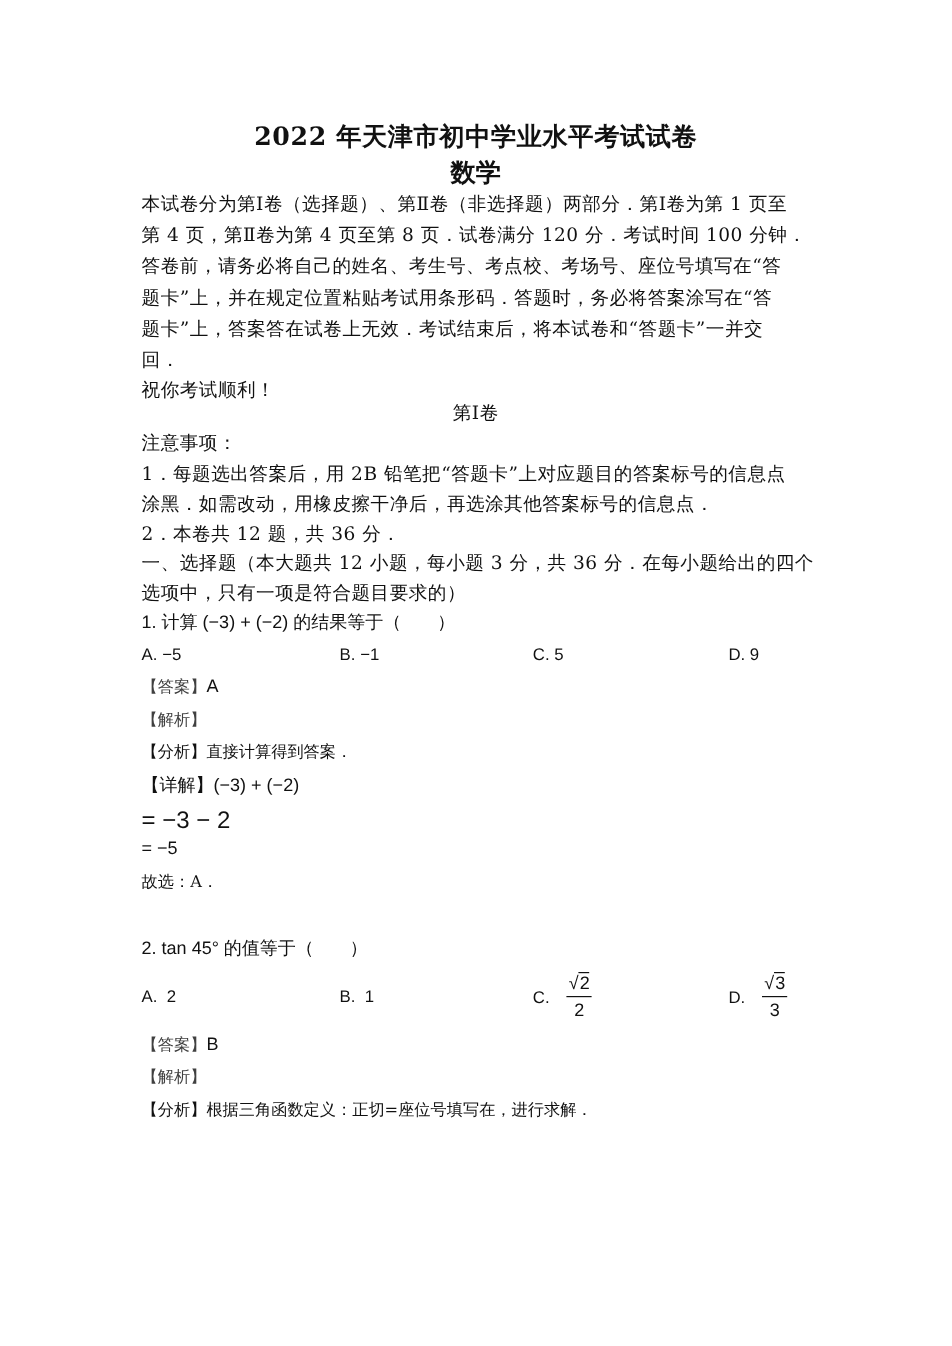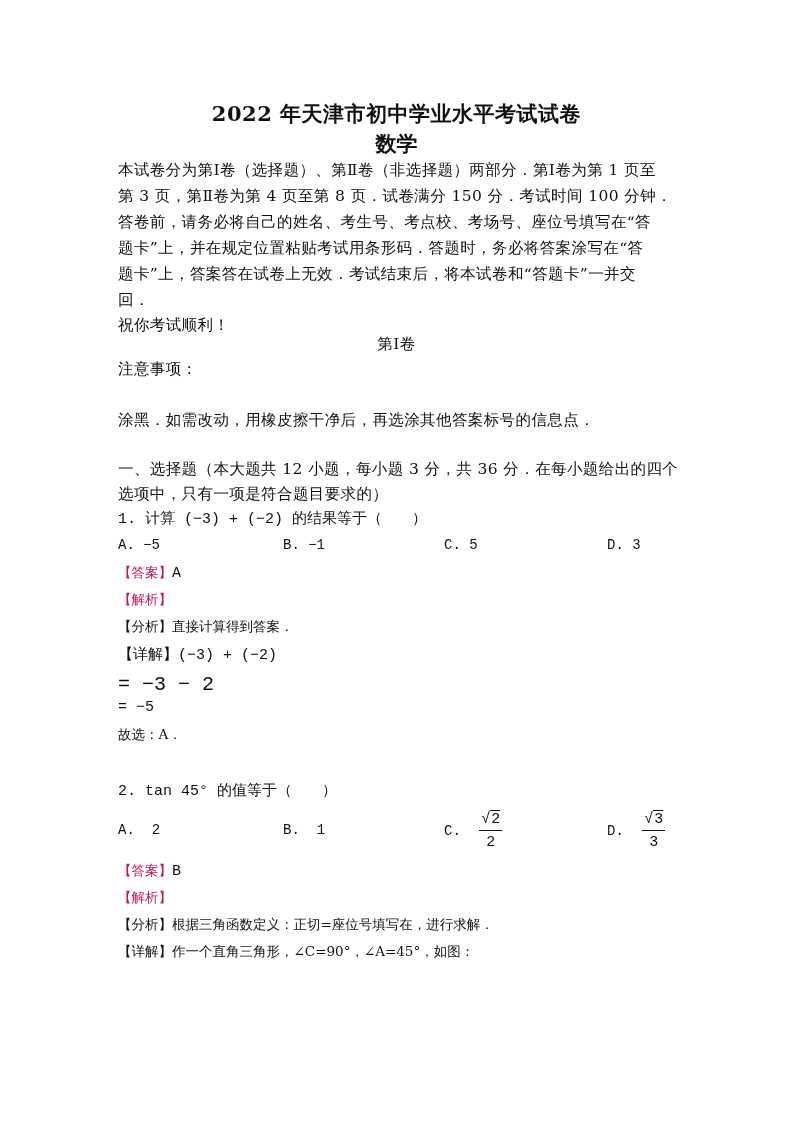--- a/index.html
+++ b/index.html
@@ -7,55 +7,57 @@
   .page { position:absolute; left:0; top:0; width:793px; height:1122px; }
   .title { position:absolute; left:0; width:793px; text-align:center;
     font-family:"DejaVu Serif","Liberation Serif",serif; font-weight:bold; }
   .t1 { top:100px; font-size:21px; letter-spacing:0.5px; }
   .t2 { top:130px; font-size:21px; }
   .line { position:absolute; left:118px; white-space:nowrap;
     font-family:"DejaVu Serif","Liberation Serif",serif; }
   .bold { font-weight:normal; font-size:15.5px; letter-spacing:0.4px; }
   .reg { font-size:13.5px; }
   .center { left:0; width:793px; text-align:center; }
-  .blue { color:#be185d; }
-  .opt { position:absolute; font-family:Liberation Mono, monospace; font-size:14px; white-space:nowrap; }
+  .blue { color:#404040; }
+  .opt { position:absolute; font-family:Liberation Sans, sans-serif; font-size:14px; white-space:nowrap; }
   .frac { display:inline-block; vertical-align:middle; text-align:center; margin-left:10px; }
   .frac .num { display:block; border-bottom:1px solid #111; padding:0 2px 2px 2px; font-size:15px; }
   .frac .den { display:block; padding-top:3px; font-size:15px; }
   .sqrt { display:inline-block; border-top:1px solid #111; padding-left:1px; }
-  .math { font-family:Liberation Mono, monospace; font-size:15px; }
+  .math { font-family:Liberation Sans, sans-serif; font-size:15px; }
 </style>
 </head>
 <body>
 
 <div class="page">
 
   <div class="title t1">2022 年天津市初中学业水平考试试卷</div>
   <div class="title t2">数学</div>
 
   <div class="line bold" style="top:160px">本试卷分为第Ⅰ卷（选择题）、第Ⅱ卷（非选择题）两部分．第Ⅰ卷为第 1 页至</div>
-  <div class="line bold" style="top:186px">第 3 页，第Ⅱ卷为第 4 页至第 8 页．试卷满分 150 分．考试时间 100 分钟．</div>
+  <div class="line bold" style="top:186px">第 4 页，第Ⅱ卷为第 4 页至第 8 页．试卷满分 120 分．考试时间 100 分钟．</div>
   <div class="line bold" style="top:238px">题卡”上，并在规定位置粘贴考试用条形码．答题时，务必将答案涂写在“答</div>
   <div class="line bold" style="top:212px">答卷前，请务必将自己的姓名、考生号、考点校、考场号、座位号填写在“答</div>
   <div class="line bold" style="top:264px">题卡”上，答案答在试卷上无效．考试结束后，将本试卷和“答题卡”一并交</div>
   <div class="line bold" style="top:290px">回．</div>
   <div class="line bold" style="top:315px">祝你考试顺利！</div>
 
   <div class="line bold center" style="top:334px">第Ⅰ卷</div>
   <div class="line bold" style="top:359px">注意事项：</div>
+  <div class="line bold" style="top:385px">1．每题选出答案后，用 2B 铅笔把“答题卡”上对应题目的答案标号的信息点</div>
   <div class="line bold" style="top:410px">涂黑．如需改动，用橡皮擦干净后，再选涂其他答案标号的信息点．</div>
+  <div class="line bold" style="top:435px">2．本卷共 12 题，共 36 分．</div>
   <div class="line bold" style="top:459px">一、选择题（本大题共 12 小题，每小题 3 分，共 36 分．在每小题给出的四个</div>
   <div class="line bold" style="top:484px">选项中，只有一项是符合题目要求的）</div>
 
   <div class="line reg math" style="top:509px">1. 计算 (−3) + (−2) 的结果等于（　　）</div>
   <div class="opt" style="left:118px;top:537px">A.  −5</div>
   <div class="opt" style="left:283px;top:537px">B.  −1</div>
   <div class="opt" style="left:444px;top:537px">C. 5</div>
-  <div class="opt" style="left:607px;top:537px">D. 3</div>
+  <div class="opt" style="left:607px;top:537px">D. 9</div>
 
   <div class="line reg" style="top:564px">
     <span class="blue">【答案】</span><span class="math">A</span>
   </div>
   <div class="line reg blue" style="top:591px">【解析】</div>
   <div class="line reg" style="top:618px">【分析】直接计算得到答案．</div>
   <div class="line reg math" style="top:645px">【详解】(−3) + (−2)</div>
   <div class="line reg math" style="top:673px;font-size:20px">= −3 − 2</div>
   <div class="line reg math" style="top:699px">= −5</div>
   <div class="line reg" style="top:726px">故选：A．</div>
@@ -81,15 +83,14 @@
       <span class="num">√<span class="sqrt">3</span></span>
       <span class="den">3</span>
     </span>
   </div>
 
   <div class="line reg" style="top:862px">
     <span class="blue">【答案】</span><span class="math">B</span>
   </div>
   <div class="line reg blue" style="top:889px">【解析】</div>
   <div class="line reg" style="top:916px">【分析】根据三角函数定义：正切=座位号填写在，进行求解．</div>
-  <div class="line reg" style="top:943px">【详解】作一个直角三角形，∠C=90°，∠A=45°，如图：</div>
 
 </div>
 
 </body></html>

